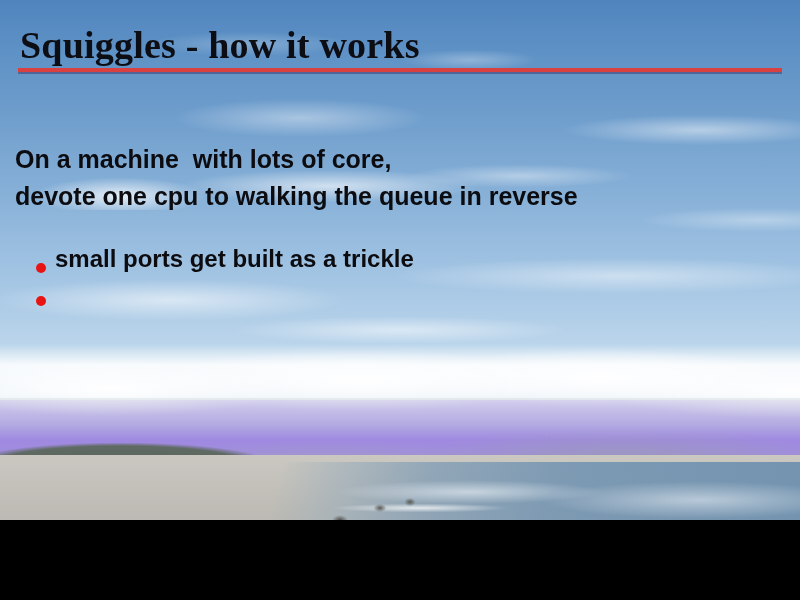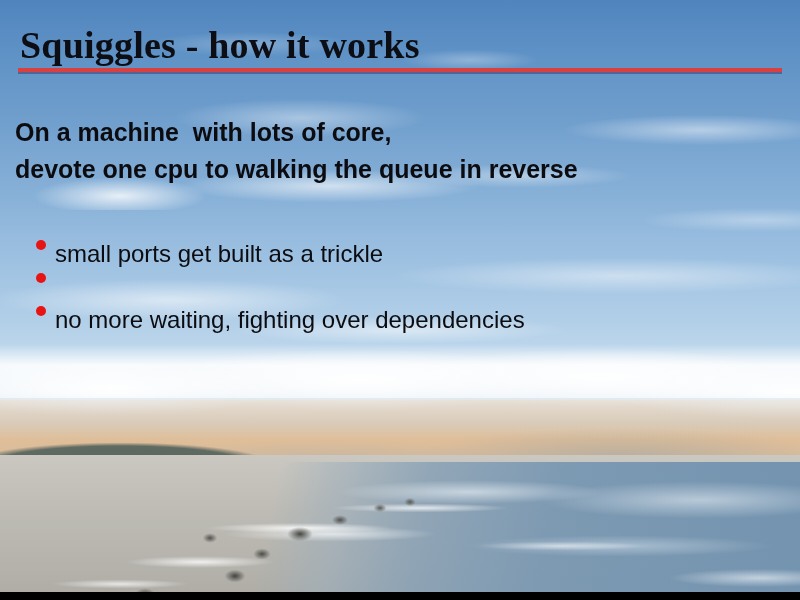--- a/index.html
+++ b/index.html
@@ -3,24 +3,24 @@
 <meta charset="utf-8">
 <style>
   html, body {
     margin: 0;
     padding: 0;
     background: #000;
   }
   #slide {
     position: relative;
     width: 800px;
-    height: 592px;
+    height: 520px;
     overflow: hidden;
     font-family: "Liberation Sans", sans-serif;
-    background: #fdba74;
+    background: #8b5cf6;
   }
 
   
   .bg-layer { position: absolute; left: 0; width: 100%; pointer-events: none; }
 
   #sky {
     top: 0; height: 400px;
     background: linear-gradient(to bottom,
         #4f84bd 0%,
         #5b8fc4 10%,
@@ -162,42 +162,42 @@
     top: 68px;
     width: 764px;
     height: 4px;
     background: #d94040;
     box-shadow: 0 2px 0 0 rgba(60,40,90,.45);
   }
 
   #lead {
     position: absolute;
     left: 15px;
-    top: 114px;
+    top: 141px;
     font-size: 25px;
     font-weight: bold;
     line-height: 37px;
     color: #0c0c10;
     white-space: pre;
   }
 
   #bullets {
     position: absolute;
     left: 36px;
     top: 240px;
     margin: 0;
     padding: 0;
     list-style: none;
   }
   #bullets li {
     display: flex;
-    align-items: flex-start;
+    align-items: flex-end;
     height: 33px;
     font-size: 24px;
-    font-weight: normal;
+    font-weight: bold;
     color: #0c0c10;
     white-space: nowrap;
   }
   .bullet-dot {
     width: 10px;
     height: 10px;
     border-radius: 50%;
     background: #e81414;
     margin-right: 9px;
     flex: 0 0 auto;
@@ -232,20 +232,16 @@
 devote one cpu to walking the queue in reverse</div>
 
     <ul id="bullets">
       <li>
         <span class="bullet-dot"></span>
         <span>small ports get built as a trickle</span>
       </li>
       <li>
         <span class="bullet-dot"></span>
       </li>
-      <li>
-        <span class="bullet-dot"></span>
-        <span>no more waiting, fighting over dependencies</span>
-      </li>
     </ul>
 
   </div>
 </div>
 
 </body></html>

